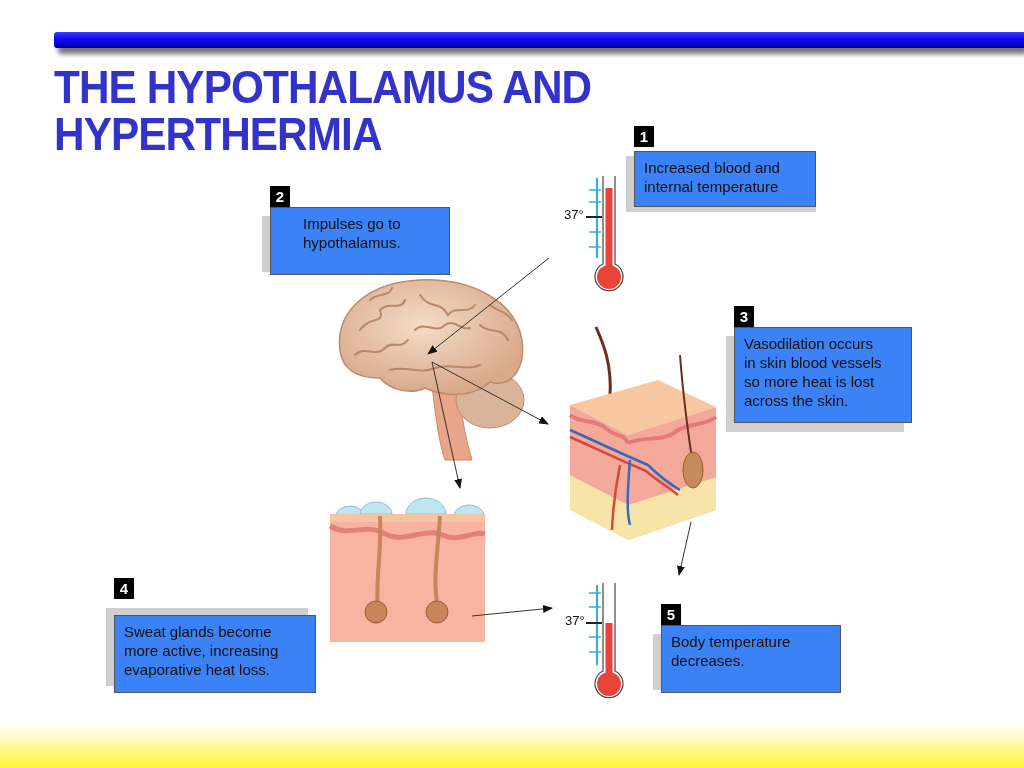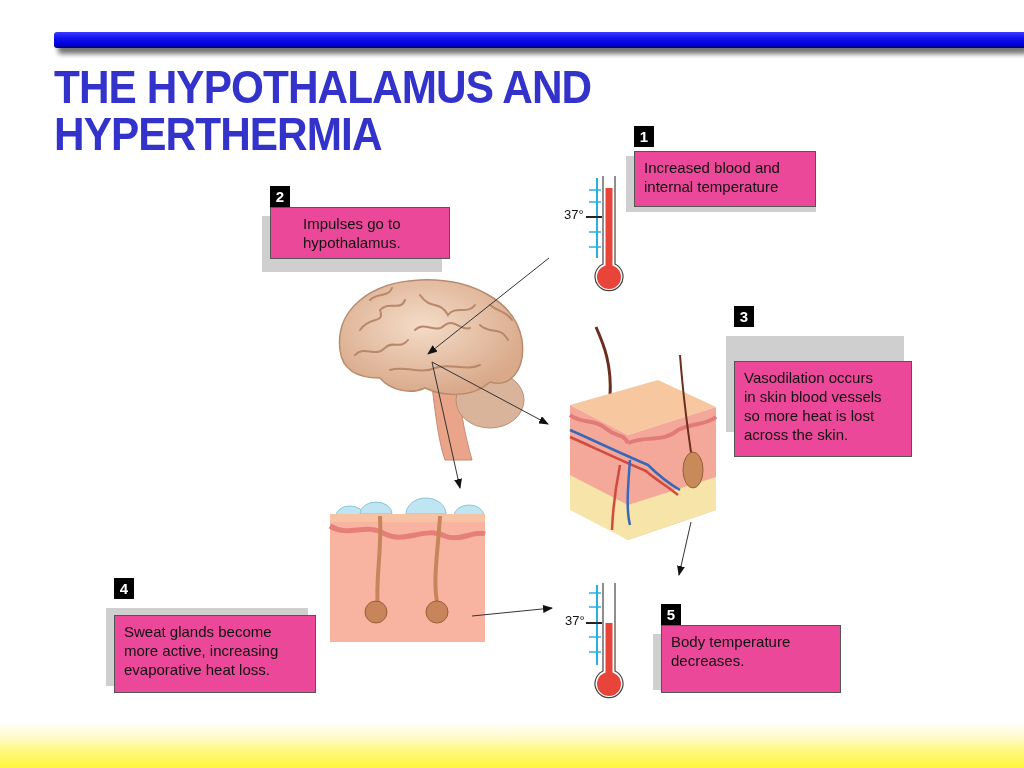--- a/index.html
+++ b/index.html
@@ -30,21 +30,21 @@
   .callout { position: absolute; }
   .callout .num {
     position: absolute; left: 0; top: 0; width: 20px; height: 21px;
     background: #000; color: #fff; font-weight: bold; font-size: 15px;
     text-align: center; line-height: 21px;
   }
   .callout .shadow {
     position: absolute; background: #cfcfcf;
   }
   .callout .box {
-    position: absolute; background: #ec4899; border: 1px solid #555;
+    position: absolute; background: #3b82f6; border: 1px solid #555;
     font-size: 15px; line-height: 19px; color: #111;
     padding: 6px 8px 6px 9px; box-sizing: border-box;
     white-space: pre-line;
   }
 
   .thermo { position: absolute; }
   .thermo .label {
     position: absolute; font-size: 13px; color: #111;
   }
   svg { position: absolute; overflow: visible; }
@@ -60,28 +60,28 @@
 <div class="callout" style="left:634px; top:126px; width:190px; height:90px;">
   <div class="shadow" style="left:-8px; top:30px; width:190px; height:56px;"></div>
   <div class="num">1</div>
   <div class="box" style="left:0; top:25px; width:182px; height:56px;">Increased blood and
 internal temperature</div>
 </div>
 
 <div class="callout" style="left:270px; top:186px; width:190px; height:90px;">
   <div class="shadow" style="left:-8px; top:30px; width:180px; height:56px;"></div>
   <div class="num">2</div>
-  <div class="box" style="left:0; top:21px; width:180px; height:52px;padding-left:32px;">Impulses go to
+  <div class="box" style="left:0; top:21px; width:180px; height:68px;padding-left:32px;">Impulses go to
 hypothalamus.</div>
 </div>
 
 <div class="callout" style="left:734px; top:306px; width:190px; height:130px;">
   <div class="shadow" style="left:-8px; top:30px; width:178px; height:96px;"></div>
   <div class="num">3</div>
-  <div class="box" style="left:0; top:21px; width:178px; height:96px;margin-top:34px;">Vasodilation occurs
+  <div class="box" style="left:0; top:21px; width:178px; height:96px;">Vasodilation occurs
 in skin blood vessels
 so more heat is lost
 across the skin.</div>
 </div>
 
 <div class="callout" style="left:114px; top:578px; width:210px; height:110px;">
   <div class="shadow" style="left:-8px; top:30px; width:202px; height:78px;"></div>
   <div class="num">4</div>
   <div class="box" style="left:0; top:21px; width:202px; height:78px;margin-top:16px;">Sweat glands become
 more active, increasing

